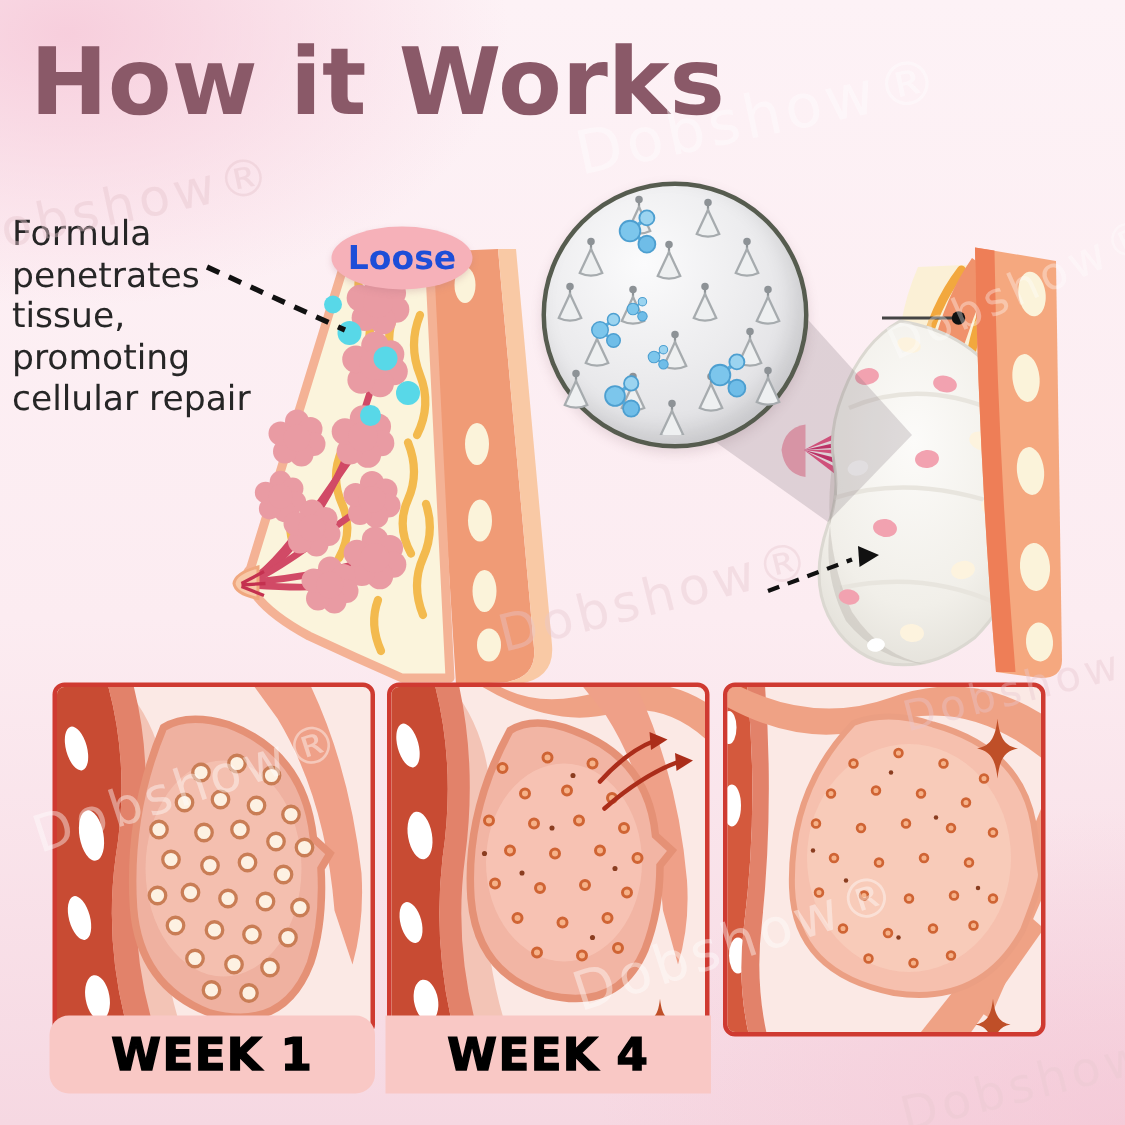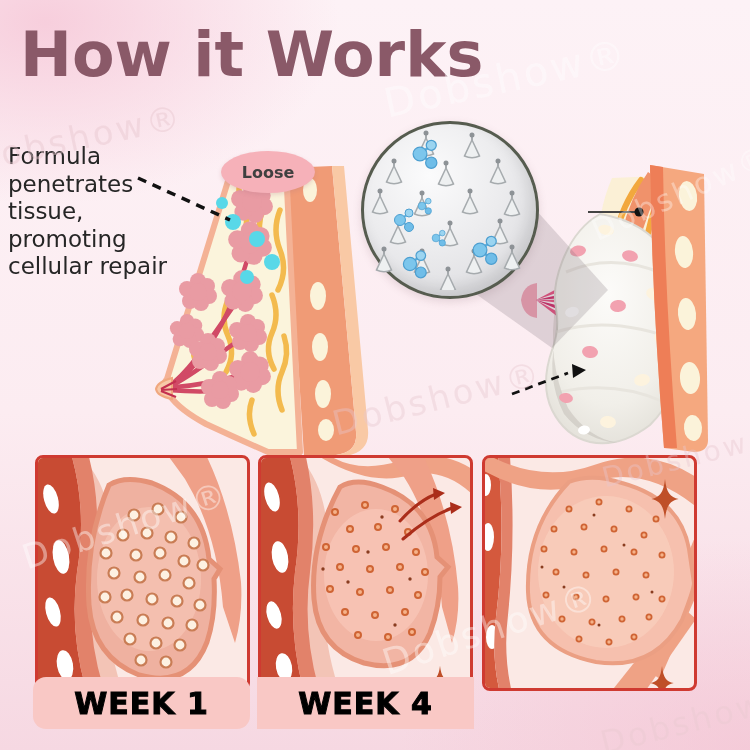--- a/index.html
+++ b/index.html
@@ -16,21 +16,21 @@
     position:absolute;left:20px;top:18px;margin:0;width:560px;
     font-size:62px;font-weight:bold;letter-spacing:0px;color:#8a5968;
   }
   .annotation{
     position:absolute;left:8px;top:143px;width:176px;
     font-size:23px;line-height:1.2;color:#262626;
   }
   .bubble{
     position:absolute;border-radius:50%;background:#f6b1b9;
     display:flex;align-items:center;justify-content:center;
-    font-weight:bold;font-size:16px;color:#404040;
+    font-weight:bold;font-size:22px;color:#1d4ed8;
     box-shadow:0 2px 4px rgba(180,120,130,.25);
   }
   .loose{left:221px;top:151px;width:94px;height:42px;}
   .broken{left:259px;top:206px;width:98px;height:42px;}
   .magnifier{
     position:absolute;left:361px;top:121px;width:172px;height:172px;
     border-radius:50%;border:3px solid #565c4f;
     background:radial-gradient(circle at 38% 30%, #fbfbfc 0%, #ececee 45%, #d6d6da 100%);
     box-shadow:inset -6px -8px 14px rgba(0,0,0,.10), 0 3px 8px rgba(120,90,100,.18);
   }

